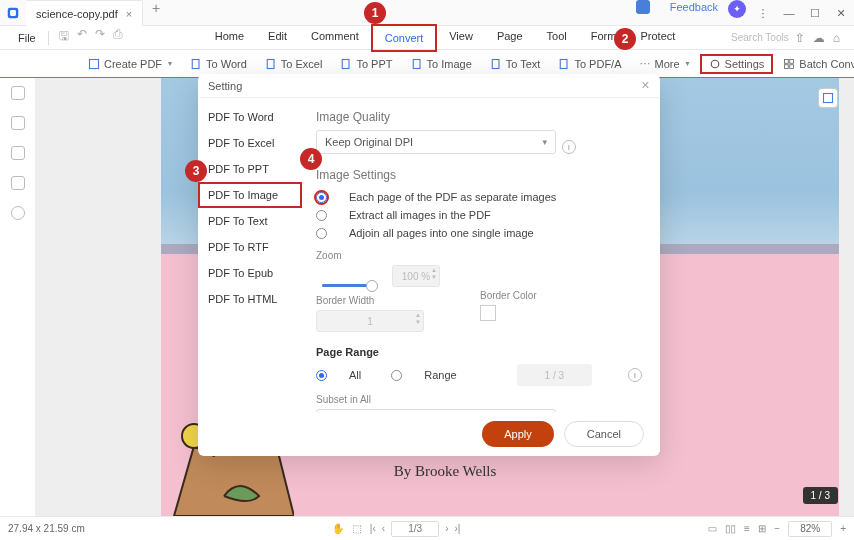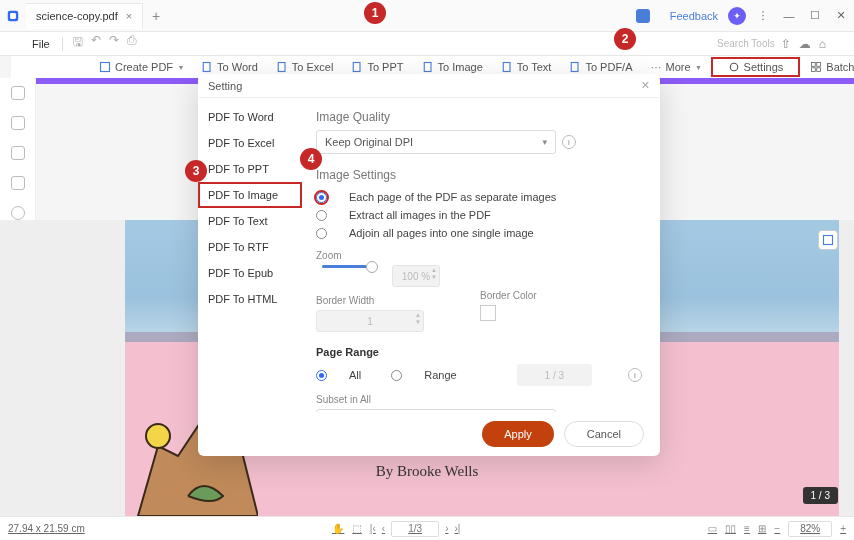--- a/index.html
+++ b/index.html
@@ -1,48 +1,48 @@
 <!DOCTYPE html>
 <html><head>
 <meta charset="utf-8">
 <style>
 * { margin: 0; padding: 0; box-sizing: border-box; font-family: -apple-system, "Segoe UI", Arial, sans-serif; }
 body { background: #f5f5f5; width: 854px; height: 540px; overflow: hidden; position: relative; }
 
-.titlebar { height: 32px; background: #fafafa; display: flex; align-items: center; border-bottom: 1px solid #e8e8e8; }
+.titlebar { height: 26px; background: #fafafa; display: flex; align-items: flex-start; border-bottom: 1px solid #e8e8e8; }
 .app-icon { width: 26px; height: 26px; display: flex; align-items: center; justify-content: center; }
 .app-icon svg { width: 14px; height: 14px; }
 .tab { display: flex; align-items: center; padding: 0 10px; height: 26px; font-size: 11px; color: #333; background: #fff; border-right: 1px solid #e8e8e8; border-top: 1px solid #e8e8e8; }
 .tab .close { margin-left: 8px; color: #888; cursor: pointer; }
 .newtab { width: 26px; display: flex; align-items: center; justify-content: center; color: #888; font-size: 14px; }
 .titlebar-spacer { flex: 1; }
 .feedback { font-size: 11px; color: #4a7edb; margin-right: 6px; display: flex; align-items: center; gap: 20px; padding-left: 20px; }
 .feedback-ico { width: 14px; height: 14px; background: #4a7edb; border-radius: 3px; display: inline-block; }
 .avatar { width: 18px; height: 18px; background: #6b5ff5; border-radius: 50%; margin: 0 4px; display: flex; align-items: center; justify-content: center; color: #fff; font-size: 9px; }
 .winbtn { width: 26px; height: 26px; display: flex; align-items: center; justify-content: center; color: #666; font-size: 11px; }
 
-.menubar { height: 24px; background: #fff; display: flex; align-items: center; border-bottom: 1px solid #e8e8e8; padding: 0 24px; }
+.menubar { height: 24px; background: #fff; display: flex; align-items: center; border-bottom: 1px solid #e8e8e8; padding: 0 10px; }
 .menubar .file { font-size: 11px; color: #333; padding: 0 8px; }
 .quick { display: flex; gap: 8px; margin-left: 6px; margin-right: 20px; }
 .quick span { color: #aaa; font-size: 12px; }
 .main-tabs { display: flex; margin-left: 60px; }
 .main-tabs .mt { font-size: 11px; color: #333; padding: 0 12px; line-height: 24px; position: relative; }
 .main-tabs .mt.active { color: #2f6af5; border-bottom: 2px solid #2f6af5; }
 .main-tabs .mt.highlight { border: 2px solid #c62828; }
 .menubar-spacer { flex: 1; }
 .search-hint { font-size: 10px; color: #bbb; margin-right: 6px; }
 .rhead { display: flex; gap: 8px; margin-right: 4px; }
 .rhead span { color: #888; font-size: 12px; }
 
-.ribbon { height: 28px; background: #fff; display: flex; align-items: center; border-bottom: 6px solid #8b5cf6; padding: 0 80px 0 80px; gap: 2px; margin-left: 11px; }
+.ribbon { height: 28px; background: #fff; display: flex; align-items: center; border-bottom: 1px solid #8b5cf6; padding: 0 80px 0 80px; gap: 2px; }
 .ribbon .rbtn { display: flex; align-items: center; gap: 4px; padding: 3px 8px; font-size: 11px; color: #555; white-space: nowrap; }
-.ribbon .rbtn.highlight { border: 2px solid #c62828; padding: 2px 15px; }
+.ribbon .rbtn.highlight { border: 2px solid #c62828; padding: 2px 7px; }
 .rico { width: 12px; height: 12px; display: inline-block; }
 
-.workspace { position: absolute; top: 78px; bottom: 24px; left: 0; right: 0; display: flex; flex-direction: column; }
+.workspace { position: absolute; top: 78px; bottom: 24px; left: 0; right: 0; display: flex; }
 .lside { width: 36px; background: #fff; border-right: 1px solid #eee; display: flex; flex-direction: column; align-items: center; padding-top: 8px; gap: 16px; }
 .lside span { width: 14px; height: 14px; border: 1.5px solid #bbb; border-radius: 3px; }
 .lside span.circle { border-radius: 50%; }
 
 .canvas { flex: 1; position: relative; background: #eee; overflow: hidden; }
 .doc-bg { position: absolute; left: 125px; right: 15px; top: 0; bottom: 0; background: linear-gradient(180deg, #a4c9e3 0%, #9bc2de 26%, #b8d4e6 38%, #f4c0d0 38%, #f4c0d0 100%); }
 .doc-bg::before { content:''; position:absolute; left:0; right:0; top:38%; height:10px; background:#7a9bb5; opacity:.6;}
 .byline { position: absolute; bottom: 36px; left: 50%; transform: translateX(-50%); font-family: Georgia, serif; font-size: 15px; color: #333; }
 .page-badge { position: absolute; right: 16px; bottom: 12px; background: #333; color: #fff; font-size: 10px; padding: 3px 8px; border-radius: 3px; }
 .floatbtn { position: absolute; right: 16px; top: 10px; width: 20px; height: 20px; border: 1px solid #ccc; border-radius: 4px; background: #fff; display:flex; align-items:center; justify-content:center;}
@@ -71,21 +71,21 @@
 .slider::before { content:''; position:absolute; left:0; top:0; height:3px; width:45px; background:#4a7edb; border-radius:2px;}
 .numbox { display:inline-flex; align-items:center; justify-content:center; width:48px; height:22px; background:#f2f2f2; border:1px solid #e5e5e5; border-radius:3px; font-size:10px; color:#bbb; margin-left:14px; position:relative;}
 .numbox .spin {position:absolute; right:2px; top:1px; font-size:6px; color:#bbb; line-height:7px;}
 .swatch { width:16px; height:16px; border:1px solid #ccc; background:#fff;}
 .page-input { flex:1; height:22px; background:#f2f2f2; border-radius:3px; display:flex; align-items:center; justify-content:center; font-size:10px; color:#bbb; margin-left:30px; max-width:170px;}
 .dlg-foot { height: 44px; display: flex; align-items: center; justify-content: flex-end; gap: 10px; padding: 0 16px; }
 .btn { height: 26px; padding: 0 22px; border-radius: 13px; font-size: 11px; display: flex; align-items: center; cursor: pointer; }
 .btn.primary { background: #c2410c; color: #fff; }
 .btn.secondary { background: #fff; color: #555; border: 1px solid #ddd; }
 
-.statusbar { position: absolute; bottom: 0; left: 0; right: 0; height: 24px; background: #fff; border-top: 1px solid #e8e8e8; display: flex; align-items: center; padding: 8px 8px; font-size: 10px; color: #666; text-decoration: underline; }
+.statusbar { position: absolute; bottom: 0; left: 0; right: 0; height: 24px; background: #fff; border-top: 1px solid #e8e8e8; display: flex; align-items: center; padding: 8px 8px; font-size: 10px; color: #666; }
 .statusbar .sp { flex: 1; }
 .sb-group { display: flex; align-items: center; gap: 8px; }
 .sb-group span { color: #888; }
 .pgnav { display: flex; align-items: center; gap: 6px; font-size: 10px; color: #777; }
 .pgbox { width: 48px; height: 16px; border: 1px solid #ddd; border-radius: 2px; text-align: center; line-height: 14px; }
 .zoombox { width: 44px; height: 16px; border: 1px solid #ddd; border-radius: 2px; text-align: center; line-height: 14px; }
 
 .callout { position: absolute; width: 22px; height: 22px; background: #c62828; color: #fff; border-radius: 50%; display: flex; align-items: center; justify-content: center; font-size: 12px; font-weight: bold; z-index: 50; }
 #c1 { left: 364px; top: 2px; }
 #c2 { left: 614px; top: 28px; }
@@ -120,20 +120,31 @@
 </div>
 
 <div class="menubar">
   <div class="file">File</div>
   <div style="width:1px;height:14px;background:#ddd;margin:0 4px;"></div>
   <div class="quick">
     <span>🖫</span>
     <span>↶</span>
     <span>↷</span>
     <span>⎙</span>
+  </div>
+  <div class="main-tabs">
+    <div class="mt">Home</div>
+    <div class="mt">Edit</div>
+    <div class="mt">Comment</div>
+    <div class="mt active highlight">Convert</div>
+    <div class="mt">View</div>
+    <div class="mt">Page</div>
+    <div class="mt">Tool</div>
+    <div class="mt">Form</div>
+    <div class="mt">Protect</div>
   </div>
   <div class="menubar-spacer"></div>
   <span class="search-hint">Search Tools</span>
   <div class="rhead">
     <span>⇧</span>
     <span>☁</span>
     <span>⌂</span>
   </div>
 </div>
 
@@ -239,21 +250,21 @@
       <div class="ditem">PDF To Excel</div>
       <div class="ditem">PDF To PPT</div>
       <div class="ditem sel">PDF To Image</div>
       <div class="ditem">PDF To Text</div>
       <div class="ditem">PDF To RTF</div>
       <div class="ditem">PDF To Epub</div>
       <div class="ditem">PDF To HTML</div>
     </div>
     <div class="dlg-main">
       <div class="dlg-section-label">Image Quality</div>
-      <div style="display:flex;align-items:center;">
+      <div style="display:flex;align-items:flex-end;">
         <div class="sel-box" style="flex:1;max-width:240px;">
             <span>Keep Original DPI</span>
           </div>
         <span class="infoico">i</span>
       </div>
 
       <div class="dlg-section-label" style="margin-top:14px;">Image Settings</div>
       <div class="opt-row">
           <span class="radio on red-h"></span>
           <span>Each page of the PDF as separate images</span>
@@ -263,21 +274,21 @@
           <span>Extract all images in the PDF</span>
         </div>
       <div class="opt-row">
           <span class="radio"></span>
           <span>Adjoin all pages into one single image</span>
         </div>
 
       <div style="display:flex;align-items:flex-start;gap:40px;">
         <div>
           <div class="mini-label">Zoom</div>
-          <div style="display:flex;align-items:flex-start;">
+          <div style="display:flex;align-items:flex-end;">
             <div class="slider"></div>
             <div class="numbox">
                 <span>100 %</span>
                 <span class="spin">▲<br>▼</span>
               </div>
           </div>
           <div class="mini-label">Border Width</div>
           <div class="numbox" style="margin-left:0;width:108px;">
               <span>1</span>
               <span class="spin">▲<br>▼</span>

